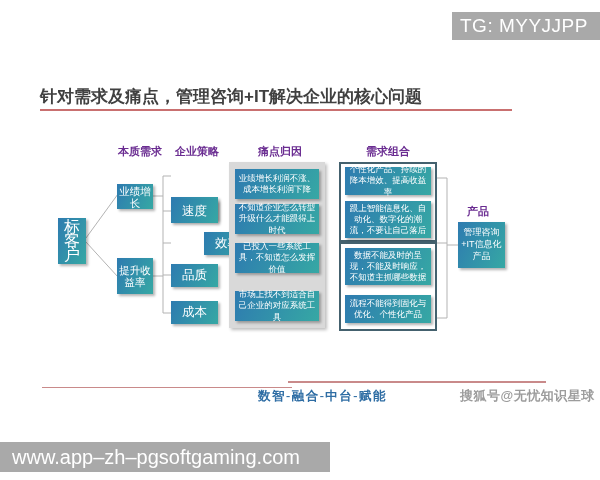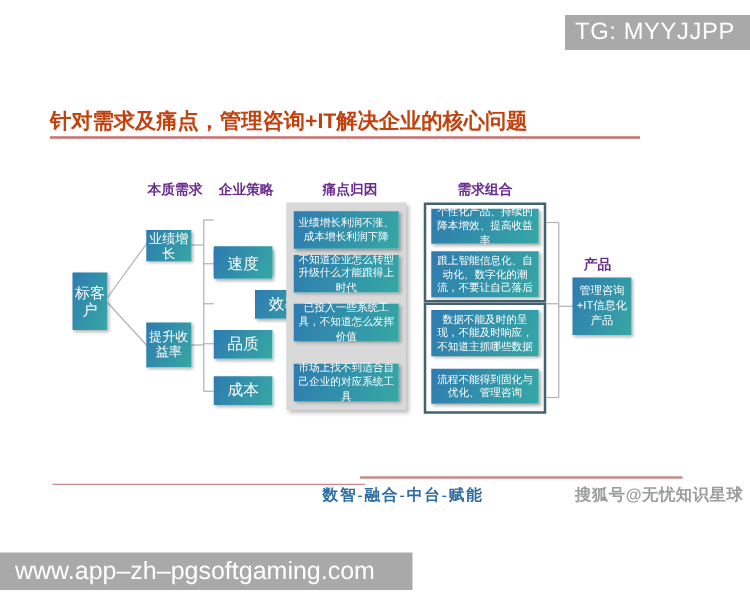--- a/index.html
+++ b/index.html
@@ -5,29 +5,29 @@
   html,body{margin:0;padding:0;background:#fff;}
   .slide{
     position:relative;width:600px;height:480px;background:#ffffff;overflow:hidden;
     font-family:"Liberation Sans","DejaVu Sans",sans-serif;
   }
   .abs{position:absolute;}
   .tg-badge{
     left:452px;top:12px;width:148px;height:28px;background:#A9A9A9;color:#fff;
     font-size:19px;line-height:28px;padding-left:8px;box-sizing:border-box;letter-spacing:.5px;
   }
-  .title{left:40px;top:85px;width:520px;font-size:17px;font-weight:bold;color:#c2410c;}
+  .title{left:40px;top:85px;width:520px;font-size:17px;font-weight:bold;color:#404040;}
   .title-underline{left:40px;top:109px;width:472px;height:2px;background:#C97070;}
   .col-header{font-size:11px;font-weight:bold;color:#6A2C91;white-space:nowrap;}
   .gbox{
     background:linear-gradient(115deg,#2E7BB0 0%,#36A8A4 100%);
     color:#fff;display:flex;align-items:center;justify-content:center;text-align:center;
     box-shadow:1.5px 1.5px 2.5px rgba(0,0,0,0.3);box-sizing:border-box;
   }
-  .target-box{left:58px;top:218px;width:28px;height:46px;font-size:12px;line-height:14px;padding:2px;}
+  .target-box{left:58px;top:218px;width:28px;height:46px;font-size:16px;line-height:14px;padding:2px;}
   .need1{left:117px;top:184px;width:36px;height:25px;font-size:10.5px;line-height:12px;}
   .need2{left:117px;top:258px;width:36px;height:36px;font-size:10.5px;line-height:12px;}
   .strat{left:171px;width:47px;height:23px;font-size:12.5px;}
   .pain-panel{left:229px;top:162px;width:96px;height:166px;background:#D9D9D9;
     box-shadow:2px 2px 3px rgba(0,0,0,0.25);}
   .pain{left:235px;width:84px;height:30px;font-size:8.5px;line-height:1.3;padding:1px 2px;}
   .demand-panel{width:98px;border:2px solid #44616E;background:#fff;box-sizing:border-box;}
   .demand{left:345px;width:86px;font-size:8.5px;line-height:1.3;padding:1px 2px;}
   .product-box{left:458px;top:222px;width:47px;height:46px;font-size:9px;line-height:1.3;padding:2px;}
   .connectors{left:0;top:0;}
@@ -90,21 +90,21 @@
   <div class="abs gbox pain" style="top:169px;">业绩增长利润不涨、成本增长利润下降</div>
   <div class="abs gbox pain" style="top:204px;">不知道企业怎么转型升级什么才能跟得上时代</div>
   <div class="abs gbox pain" style="top:243px;">已投入一些系统工具，不知道怎么发挥价值</div>
   <div class="abs gbox pain" style="top:291px;">市场上找不到适合自己企业的对应系统工具</div>
 
   <div class="abs demand-panel" style="left:339px;top:162px;height:80px;"></div>
   <div class="abs demand-panel" style="left:339px;top:242px;height:89px;"></div>
   <div class="abs gbox demand" style="top:167px;height:28px;">个性化产品、持续的降本增效、提高收益率</div>
   <div class="abs gbox demand" style="top:201px;height:37px;">跟上智能信息化、自动化、数字化的潮流，不要让自己落后</div>
   <div class="abs gbox demand" style="top:248px;height:37px;">数据不能及时的呈现，不能及时响应，不知道主抓哪些数据</div>
-  <div class="abs gbox demand" style="top:295px;height:28px;">流程不能得到固化与优化、管理咨询</div>
+  <div class="abs gbox demand" style="top:295px;height:28px;">流程不能得到固化与优化、个性化产品</div>
 
   <div class="abs gbox product-box">管理咨询+IT信息化产品</div>
 
   <div class="abs rule" style="left:42px;top:387px;width:250px;height:1px;"></div>
   <div class="abs rule" style="left:288px;top:381px;width:258px;height:2px;"></div>
   <div class="abs slogan">数智-融合-中台-赋能</div>
   <div class="abs watermark">搜狐号@无忧知识星球</div>
   <div class="abs url-bar">www.app–zh–pgsoftgaming.com</div>
 
 </div>

